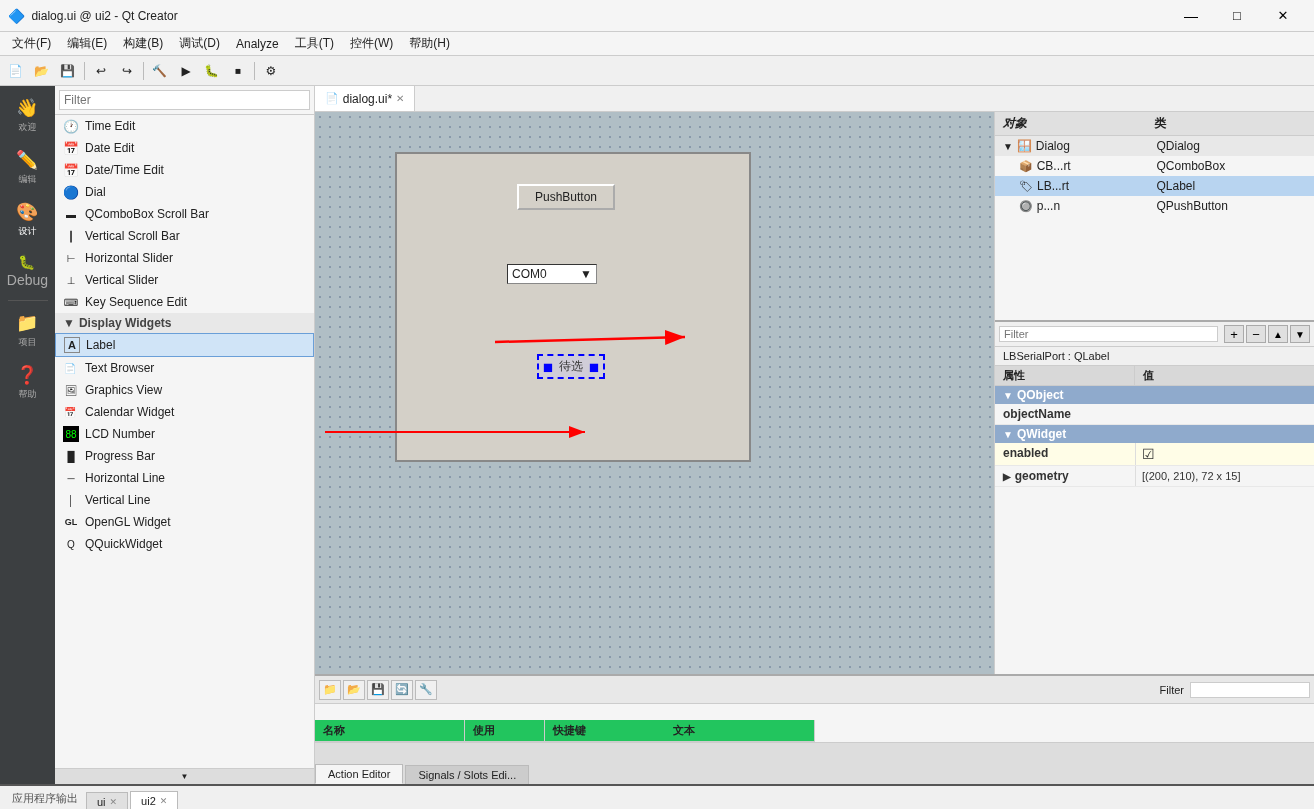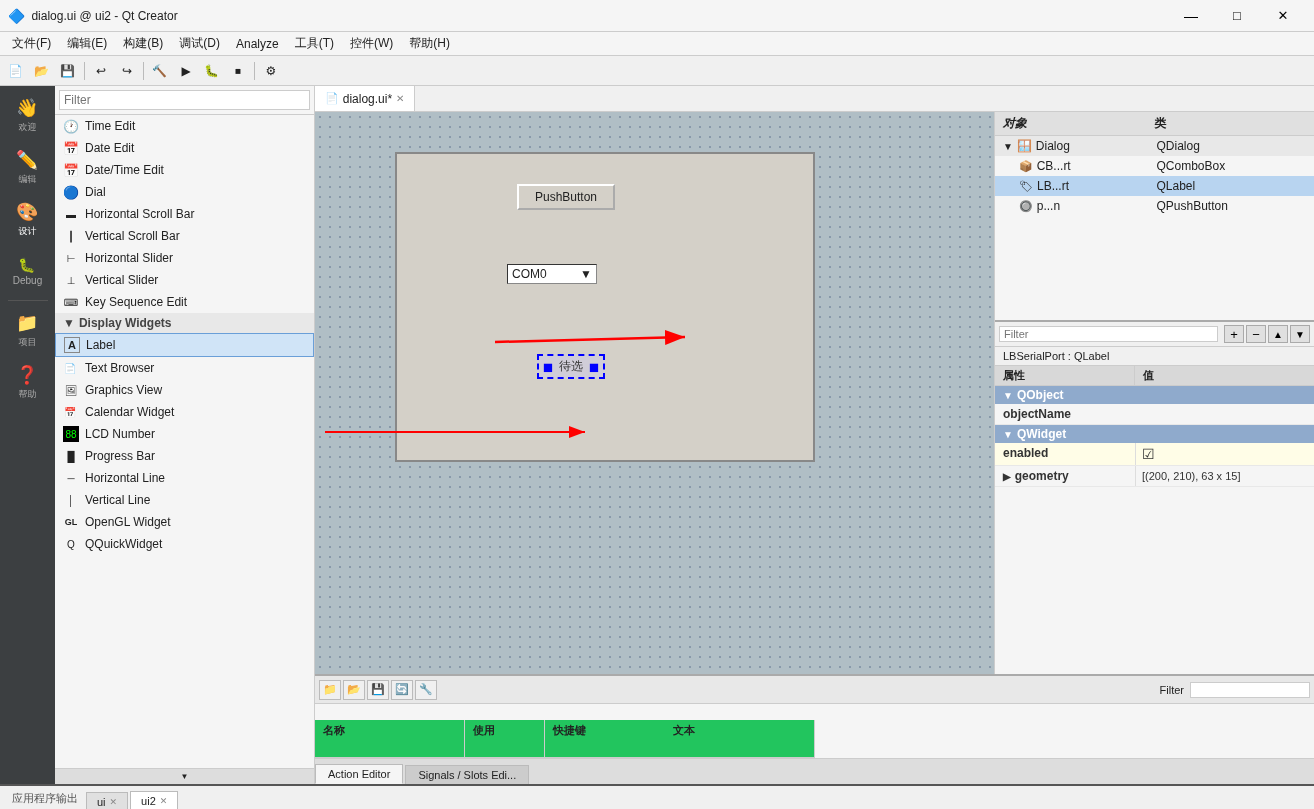--- a/index.html
+++ b/index.html
@@ -132,21 +132,21 @@
     <div class="sidebar-icon">
       <span class="icon-sym">✏️</span>
       <span style="font-size:9px;color:#aaa;">编辑</span>
     </div>
     <div class="sidebar-icon active">
       <span class="icon-sym">🎨</span>
       <span style="font-size:9px;color:#fff;">设计</span>
     </div>
     <div class="sidebar-icon">
       <span class="icon-sym" style="font-size:14px;">🐛</span>
-      <span style="font-size:10px;color:#aaa;text-align:right;">Debug</span>
+      <span style="font-size:14px;color:#aaa;text-align:right;">Debug</span>
     </div>
     <div class="sidebar-sep"></div>
     <div class="sidebar-icon">
       <span class="icon-sym">📁</span>
       <span style="font-size:9px;color:#aaa;">项目</span>
     </div>
     <div class="sidebar-icon">
       <span class="icon-sym">❓</span>
       <span style="font-size:9px;color:#aaa;">帮助</span>
     </div>
@@ -169,21 +169,21 @@
       <div class="widget-item">
         <span class="w-icon">📅</span>
         <span>Date/Time Edit</span>
       </div>
       <div class="widget-item">
         <span class="w-icon">🔵</span>
         <span>Dial</span>
       </div>
       <div class="widget-item">
         <span class="w-icon" style="font-size:10px;">▬</span>
-        <span>Horizontal Scroll Bar</span>
+        <span>QComboBox Scroll Bar</span>
       </div>
       <div class="widget-item">
         <span class="w-icon" style="font-size:10px;">┃</span>
         <span>Vertical Scroll Bar</span>
       </div>
       <div class="widget-item">
         <span class="w-icon" style="font-size:10px;">⊢</span>
         <span>Horizontal Slider</span>
       </div>
       <div class="widget-item">
@@ -255,21 +255,21 @@
           <span style="font-size:11px;">📄</span>
           <span>dialog.ui*</span>
           <span class="close-btn">✕</span>
         </div>
       </div>
 
       <div style="flex:1; display:flex;">
 
         <div id="canvas-area" style="flex:1; background:#b0bec5; background-image: radial-gradient(circle, #8899aa 1px, transparent 1px); background-size: 10px 10px; position:relative; overflow:hidden;">
 
-          <div style="position:absolute; top:40px; left:80px; width:420px; height:310px; background:#d4d0c8; border:2px solid #888;padding-left:12px;">
+          <div style="position:absolute; top:40px; left:80px; width:356px; height:310px; background:#d4d0c8; border:2px solid #888;padding-left:12px;">
 
             <div style="position:absolute; top:30px; left:120px; background:#d4d0c8; border:2px outset #fff; padding:4px 16px; font-size:12px; cursor:pointer;">
               <span>PushButton</span>
             </div>
 
             <div style="position:absolute; top:110px; left:110px; background:white; border:1px inset #888; padding:2px 4px; width:90px; font-size:12px; display:flex; align-items:flex-end; justify-content:space-between;">
               <span>COM0</span>
               <span>▼</span>
             </div>
 
@@ -377,21 +377,21 @@
                 <div class="prop-name" style="padding:3px 8px;font-weight:bold;color:#333;">enabled</div>
                 <div class="prop-value" style="padding:3px 6px;border-left:1px solid #ddd;">
                   <span style="font-size:14px;">☑</span>
                 </div>
               </div>
               <div class="prop-row" style="display:grid;grid-template-columns:140px 1fr;border-bottom:1px solid #e8e8e8;">
                 <div class="prop-name" style="padding:3px 8px;font-weight:bold;color:#333;display:flex;align-items:center;gap:4px;">
                   <span style="font-size:10px;">▶</span>
                   geometry
                 </div>
-                <div class="prop-value" style="padding:3px 6px;border-left:1px solid #ddd;font-size:11px;">[(200, 210), 63 x 15]</div>
+                <div class="prop-value" style="padding:3px 6px;border-left:1px solid #ddd;font-size:11px;">[(200, 210), 72 x 15]</div>
               </div>
             </div>
           </div>
         </div>
       </div>
     </div>
 
     <div id="action-area" style="height:110px;border-top:2px solid #aaa;background:#f5f5f5;display:flex;flex-direction:column;">
       <div id="action-toolbar" style="height:28px;background:#e8e8e8;border-bottom:1px solid #ccc;display:flex;align-items:center;padding:0 4px;gap:2px;">
         <button style="width:22px;height:20px;border:1px solid #bbb;background:#f0f0f0;cursor:pointer;font-size:11px;">📁</button>
@@ -404,21 +404,21 @@
         <input type="text" style="width: 120px; padding: 1px 4px; border: 1px solid rgb(204, 204, 204); font-size: 11px;">
       </div>
       <div id="action-content" style="flex:1;overflow:hidden;">
         <div class="action-header" style="display:grid;grid-template-columns:150px 80px 120px 150px;background:#22c55e;border-bottom:1px solid #ccc;margin-top:16px;">
           <div style="padding:3px 8px;font-size:11px;font-weight:bold;border-right:1px solid #ccc;">名称</div>
           <div style="padding:3px 8px;font-size:11px;font-weight:bold;border-right:1px solid #ccc;">使用</div>
           <div style="padding:3px 8px;font-size:11px;font-weight:bold;">快捷键</div>
           <div style="padding:3px 8px;font-size:11px;font-weight:bold;border-right:1px solid #ccc;">文本</div>
         </div>
       </div>
-      <div class="action-tabs" style="height:26px;background:#ddd;border-top:1px solid #ccc;display:flex;align-items:flex-end;">
+      <div class="action-tabs" style="height:42px;background:#ddd;border-top:1px solid #ccc;display:flex;align-items:flex-end;">
         <div class="action-tab active" style="padding:3px 12px;background:#f5f5f5;border:1px solid #bbb;border-bottom:1px solid #f5f5f5;cursor:pointer;font-size:11px;margin-right:2px;">Action Editor</div>
         <div class="action-tab" style="padding:3px 12px;background:#ccc;border:1px solid #bbb;border-bottom:none;cursor:pointer;font-size:11px;margin-right:2px;">Signals / Slots Edi...</div>
       </div>
     </div>
   </div>
 </div>
 
 <div id="bottom" style="height:155px;background:#fff;border-top:2px solid #555;display:flex;flex-direction:column;">
   <div id="output-tabs" style="height:26px;background:#f0f0f0;border-bottom:1px solid #ccc;display:flex;align-items:flex-end;padding:0 4px;">
     <span style="font-size:11px;padding:0 8px;color:#555;align-self:center;">应用程序输出</span>

